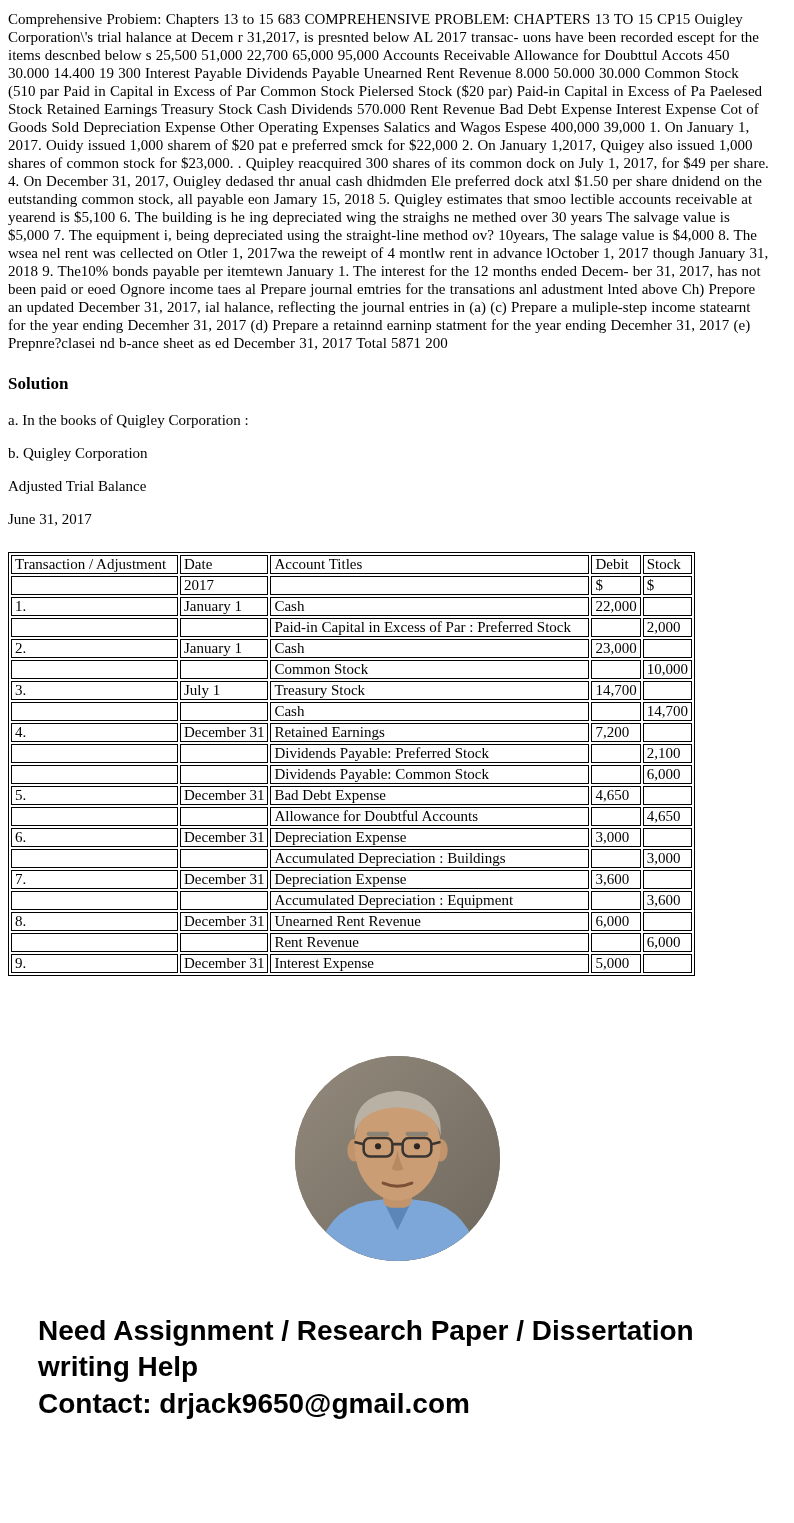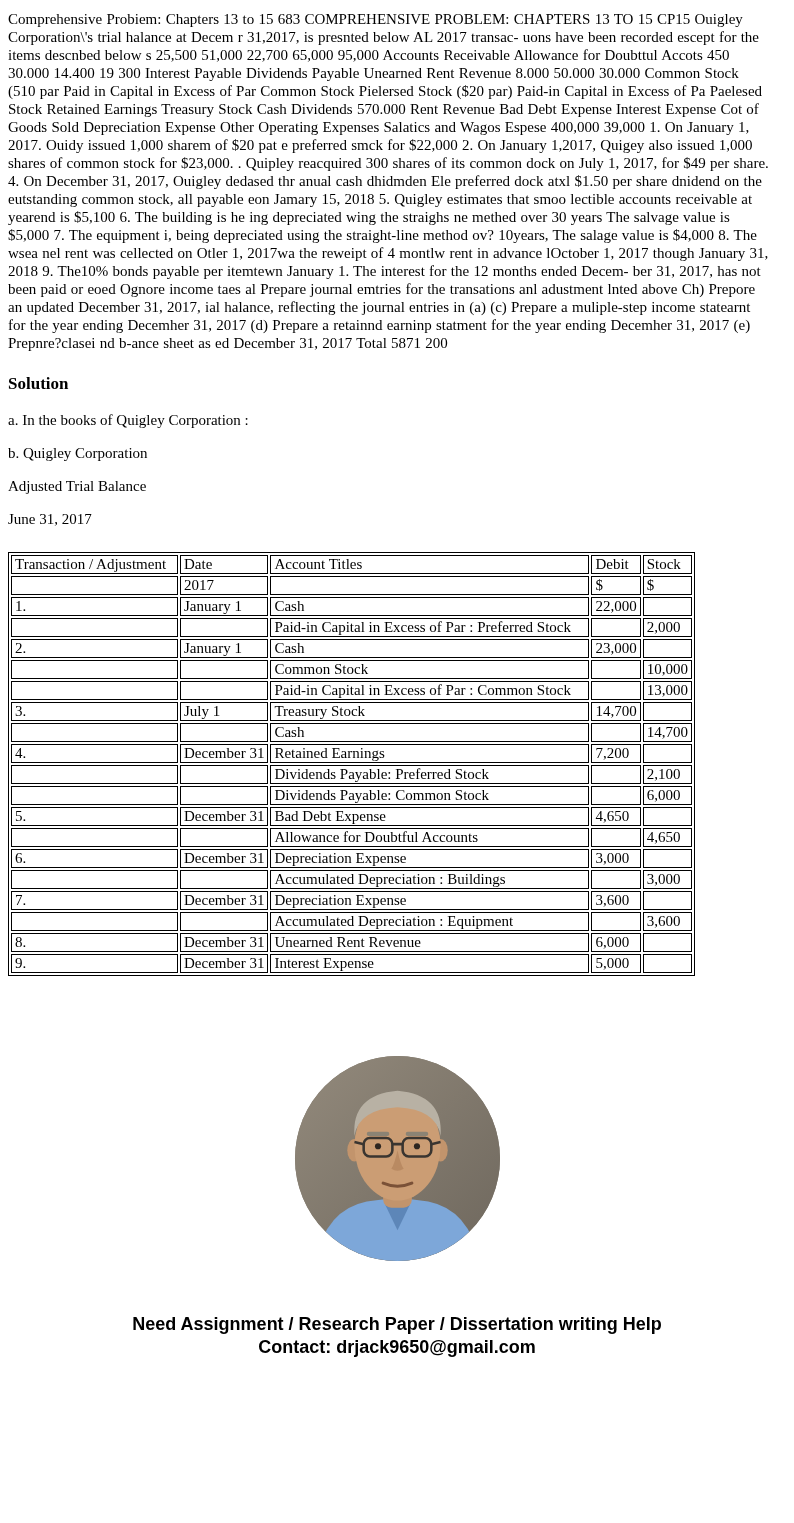--- a/index.html
+++ b/index.html
@@ -53,24 +53,23 @@
     height: 205px;
     border-radius: 50%;
     overflow: hidden;
     margin: 80px auto 0 auto;
     background: #7d7568;
   }
   .avatar-wrap svg { display: block; width: 100%; height: 100%; }
 
   .footer {
     margin-top: 52px;
-    text-align: center;
     font-family: "Liberation Sans", sans-serif;
     font-weight: bold;
-    font-size: 18px;
+    font-size: 28px;
     line-height: 1.3;
     padding: 0 30px 20px 30px;
   }
   .footer .contact-line { margin-top: 0px; }
 </style>
 </head>
 <body>
 
 <p class="problem-text">Comprehensive Probiem: Chapters 13 to 15 683 COMPREHENSIVE PROBLEM: CHAPTERS 13 TO 15 CP15 Ouigley Corporation\'s trial halance at Decem r 31,2017, is presnted below AL 2017 transac- uons have been recorded escept for the items descnbed below s 25,500 51,000 22,700 65,000 95,000 Accounts Receivable Allowance for Doubttul Accots 450 30.000 14.400 19 300 Interest Payable Dividends Payable Unearned Rent Revenue 8.000 50.000 30.000 Common Stock (510 par Paid in Capital in Excess of Par Common Stock Pielersed Stock ($20 par) Paid-in Capital in Excess of Pa Paelesed Stock Retained Earnings Treasury Stock Cash Dividends 570.000 Rent Revenue Bad Debt Expense Interest Expense Cot of Goods Sold Depreciation Expense Other Operating Expenses Salatics and Wagos Espese 400,000 39,000 1. On January 1, 2017. Ouidy issued 1,000 sharem of $20 pat e preferred smck for $22,000 2. On January 1,2017, Quigey also issued 1,000 shares of common stock for $23,000. . Quipley reacquired 300 shares of its common dock on July 1, 2017, for $49 per share. 4. On December 31, 2017, Ouigley dedased thr anual cash dhidmden Ele preferred dock atxl $1.50 per share dnidend on the eutstanding common stock, all payable eon Jamary 15, 2018 5. Quigley estimates that smoo lectible accounts receivable at yearend is $5,100 6. The building is he ing depreciated wing the straighs ne methed over 30 years The salvage value is $5,000 7. The equipment i, being depreciated using the straight-line method ov? 10years, The salage value is $4,000 8. The wsea nel rent was cellected on Otler 1, 2017wa the reweipt of 4 montlw rent in advance lOctober 1, 2017 though January 31, 2018 9. The10% bonds payable per itemtewn January 1. The interest for the 12 months ended Decem- ber 31, 2017, has not been paid or eoed Ognore income taes al Prepare journal emtries for the transations anl adustment lnted above Ch) Prepore an updated December 31, 2017, ial halance, reflecting the journal entries in (a) (c) Prepare a muliple-step income statearnt for the year ending Decemher 31, 2017 (d) Prepare a retainnd earninp statment for the year ending Decemher 31, 2017 (e) Prepnre?clasei nd b-ance sheet as ed December 31, 2017 Total 5871 200</p>
 
@@ -128,27 +127,20 @@
         <td></td>
       </tr>
       <tr>
         <td></td>
         <td></td>
         <td>Common Stock</td>
         <td></td>
         <td>10,000</td>
       </tr>
       <tr>
-        <td></td>
-        <td></td>
-        <td>Paid-in Capital in Excess of Par : Common Stock</td>
-        <td></td>
-        <td>13,000</td>
-      </tr>
-      <tr>
         <td>3.</td>
         <td>July 1</td>
         <td>Treasury Stock</td>
         <td>14,700</td>
         <td></td>
       </tr>
       <tr>
         <td></td>
         <td></td>
         <td>Cash</td>
@@ -217,20 +209,27 @@
         <td>Accumulated Depreciation : Equipment</td>
         <td></td>
         <td>3,600</td>
       </tr>
       <tr>
         <td>8.</td>
         <td>December 31</td>
         <td>Unearned Rent Revenue</td>
         <td>6,000</td>
         <td></td>
+      </tr>
+      <tr>
+        <td></td>
+        <td></td>
+        <td>Rent Revenue</td>
+        <td></td>
+        <td>6,000</td>
       </tr>
       <tr>
         <td>9.</td>
         <td>December 31</td>
         <td>Interest Expense</td>
         <td>5,000</td>
         <td></td>
       </tr>
     </tbody>
 </table>

